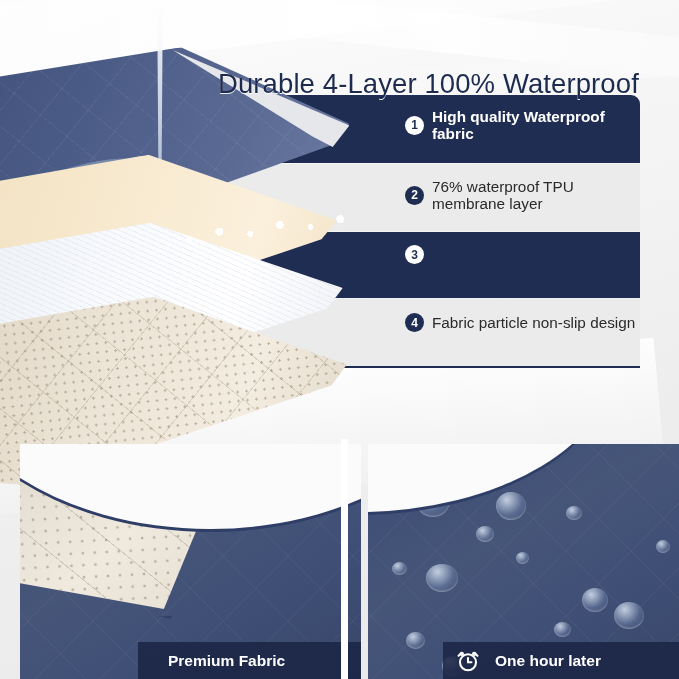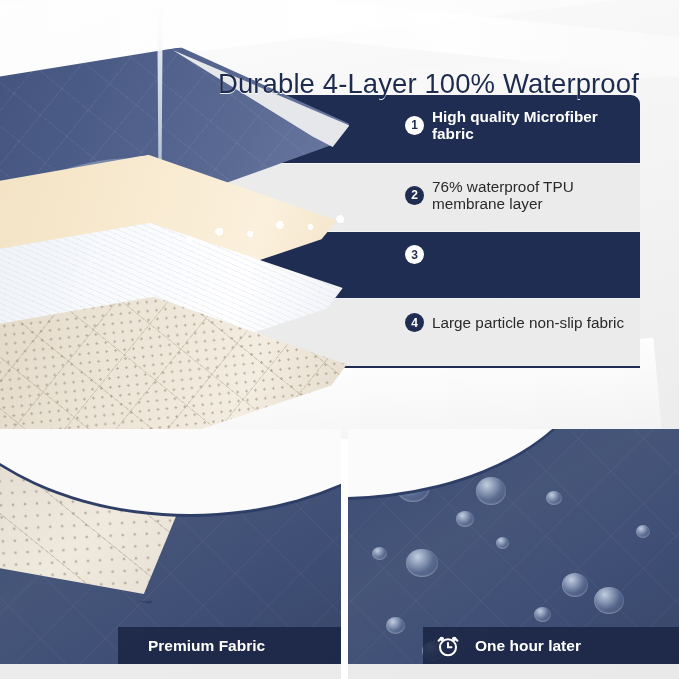--- a/index.html
+++ b/index.html
@@ -129,21 +129,21 @@
       radial-gradient(circle,rgba(120,104,80,.42) 0 1.3px,rgba(0,0,0,0) 1.4px) 0 0/9px 9px,
       repeating-linear-gradient(45deg,rgba(130,115,90,.22) 0 1px,rgba(0,0,0,0) 1px 40px),
       repeating-linear-gradient(-45deg,rgba(130,115,90,.22) 0 1px,rgba(0,0,0,0) 1px 40px),
       linear-gradient(112deg,#ddd3c2 0%,#ece4d6 45%,#f3ece0 75%,#e2d9c9 100%);
     clip-path:polygon(0% 10%,58% 0%,100% 50%,96% 61%,26% 100%,0% 88%);
     transform:rotate(-6deg);border-radius:12px;
     box-shadow:0 5px 11px rgba(0,0,0,.12);
   }
 
   
-  .panel{position:absolute;bottom:15px;height:235px;overflow:hidden;}
+  .panel{position:absolute;bottom:0;height:235px;overflow:hidden;margin-left:20px;}
   .panel-left{left:0;width:341px;}
   .panel-right{left:348px;width:331px;}
 
   .navy-fab{
     position:absolute;inset:0;
     background:
       repeating-linear-gradient(45deg,rgba(255,255,255,.05) 0 1px,rgba(0,0,0,0) 1px 46px),
       repeating-linear-gradient(-45deg,rgba(255,255,255,.05) 0 1px,rgba(0,0,0,0) 1px 46px),
       linear-gradient(150deg,#3b4a73 0%,#465679 40%,#3f4e75 70%,#374667 100%);
   }
@@ -215,32 +215,32 @@
 
   <div class="layer l2"></div>
   <div class="layer l3"></div>
   <div class="layer l3-fluff"></div>
   <div class="layer l4"></div>
 
   <div class="headline">Durable 4-Layer 100% Waterproof</div>
 
   <div class="feat f1 dark">
     <span class="num">1</span>
-    <span class="txt">High quality Microfiber fabric</span>
+    <span class="txt">High quality Waterproof fabric</span>
   </div>
   <div class="feat f2 light">
     <span class="num">2</span>
     <span class="txt">76% waterproof TPU membrane layer</span>
   </div>
   <div class="feat f3 dark">
     <span class="num">3</span>
   </div>
   <div class="feat f4 light">
     <span class="num">4</span>
-    <span class="txt">Large particle non-slip fabric</span>
+    <span class="txt">Fabric particle non-slip design</span>
   </div>
 
   <div class="panel panel-left">
     <div class="navy-fab"></div>
     <div class="fold"></div>
     <div class="fold-hem"></div>
     <div class="white-arc"></div>
     <div class="caption cap-left">
       <span>Premium Fabric</span>
     </div>

